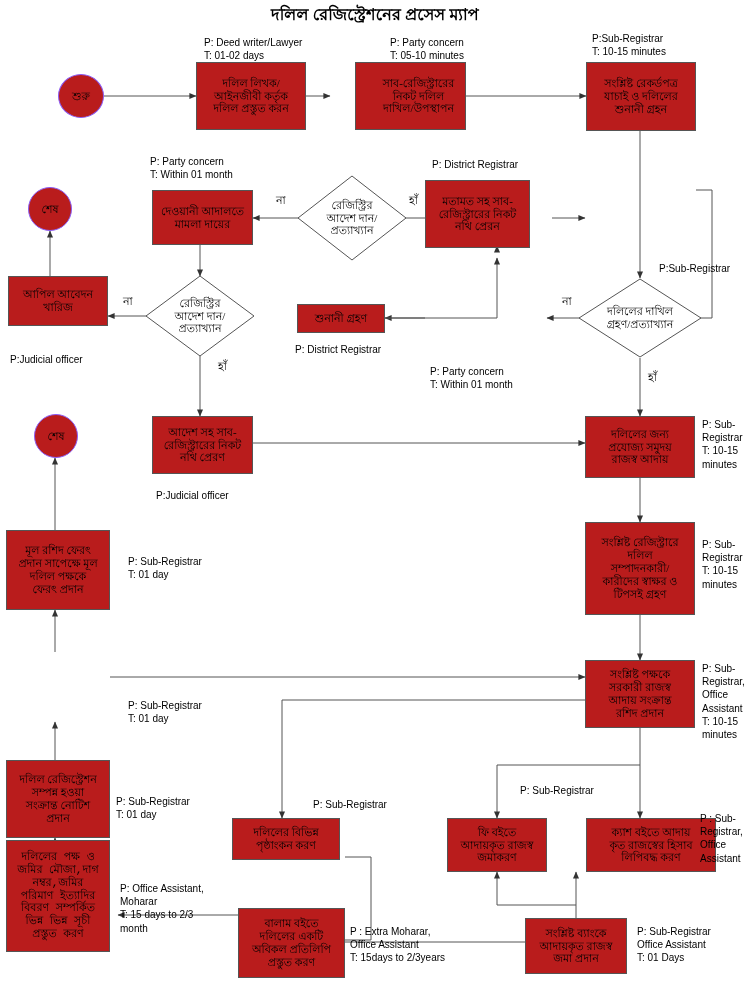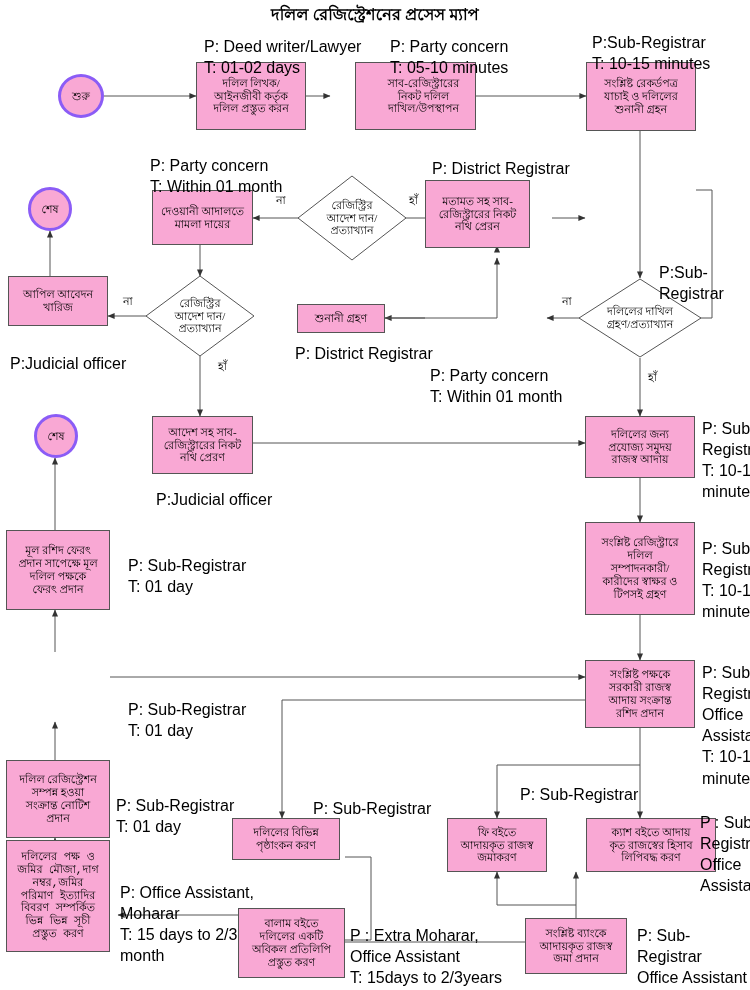--- a/index.html
+++ b/index.html
@@ -9,40 +9,40 @@
 
   .title{
     position:absolute;width:100%;top:2px;left:0;text-align:center;
     font-size:16px;font-weight:bold;font-family:"Liberation Serif","DejaVu Serif",serif;
     letter-spacing:.2px;
   }
 
   .node{
     position:absolute;box-sizing:border-box;
     display:flex;align-items:center;justify-content:center;
-    text-align:center;background:#f9a8d4;
+    text-align:center;background:#b91c1c;
     font-family:"Liberation Serif","DejaVu Serif",serif;
     line-height:1.18;
   }
   .box{border:1px solid #555;font-size:11px;padding:2px 3px;}
   .term{
-    border:3px solid #8b5cf6;border-radius:50%;font-size:11px;
+    border:1px solid #8b5cf6;border-radius:50%;font-size:11px;
   }
   .diamond-wrap{position:absolute;}
   .diamond-shape{position:absolute;left:0;top:0;width:100%;height:100%;}
   .diamond-label{
     position:absolute;left:0;top:0;width:100%;height:100%;
     display:flex;align-items:center;justify-content:center;text-align:center;
     font-size:11px;line-height:1.18;
     font-family:"Liberation Serif","DejaVu Serif",serif;
     pointer-events:none;
   }
 
   .ann{
-    position:absolute;font-size:16px;line-height:1.32;white-space:pre-line;
+    position:absolute;font-size:10px;line-height:1.32;white-space:pre-line;
     font-family:"Liberation Sans","DejaVu Sans",sans-serif;
   }
   .elabel{
     position:absolute;font-size:11px;
     font-family:"Liberation Serif","DejaVu Serif",serif;
   }
 </style>
 </head>
 <body>
 
@@ -135,21 +135,21 @@
 
     <g stroke="#555" stroke-width="1" fill="none">
       <path d="M600,432 L585,432" marker-end="url(#ah)" stroke="none"></path>
     </g>
   </svg>
 
   <div class="node term" style="left:58px;top:74px;width:46px;height:44px;">শুরু</div>
 
   <div class="node box" style="left:196px;top:62px;width:110px;height:68px;">দলিল লিখক/<br>আইনজীবী কর্তৃক<br>দলিল প্রস্তুত করন</div>
 
-  <div class="node box" style="left:355px;top:62px;width:121px;height:68px;padding-left:19px;">সাব-রেজিস্ট্রারের<br>নিকট দলিল<br>দাখিল/উপস্থাপন</div>
+  <div class="node box" style="left:355px;top:62px;width:111px;height:68px;padding-left:19px;">সাব-রেজিস্ট্রারের<br>নিকট দলিল<br>দাখিল/উপস্থাপন</div>
 
   <div class="node box" style="left:586px;top:62px;width:110px;height:69px;">সংশ্লিষ্ট রেকর্ডপত্র<br>যাচাই ও দলিলের<br>শুনানী গ্রহন</div>
 
   <div class="node box" style="left:152px;top:190px;width:101px;height:55px;">দেওয়ানী আদালতে<br>মামলা দায়ের</div>
 
   <div class="diamond-wrap" style="left:297px;top:175px;width:110px;height:86px;">
     <svg class="diamond-shape" viewBox="0 0 110 86" preserveAspectRatio="none">
       <polygon points="55,1 109,43 55,85 1,43" fill="#fff" stroke="#555" stroke-width="1"></polygon>
     </svg>
     <div class="diamond-label">রেজিস্ট্রির<br>আদেশ দান/<br>প্রত্যাখ্যান</div>

